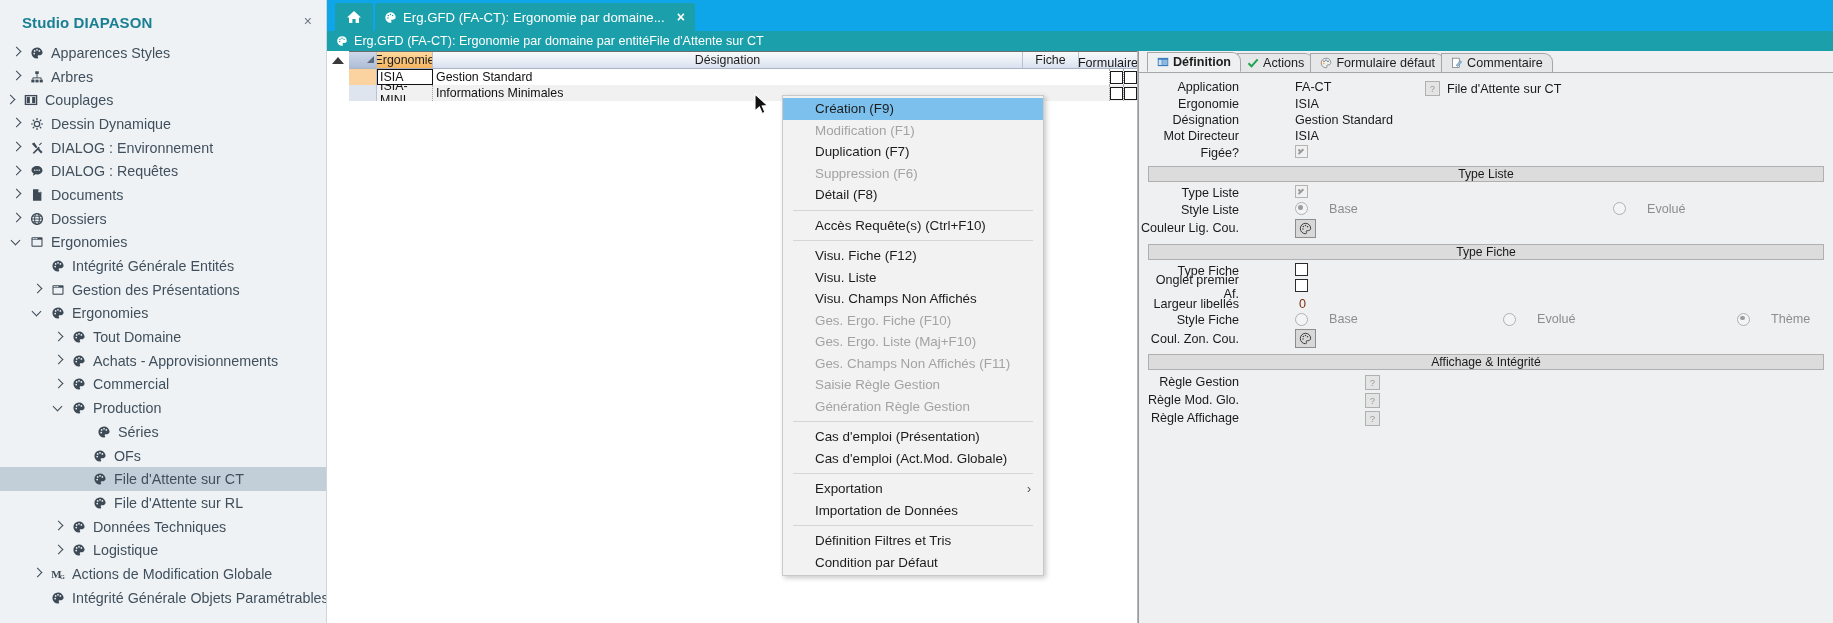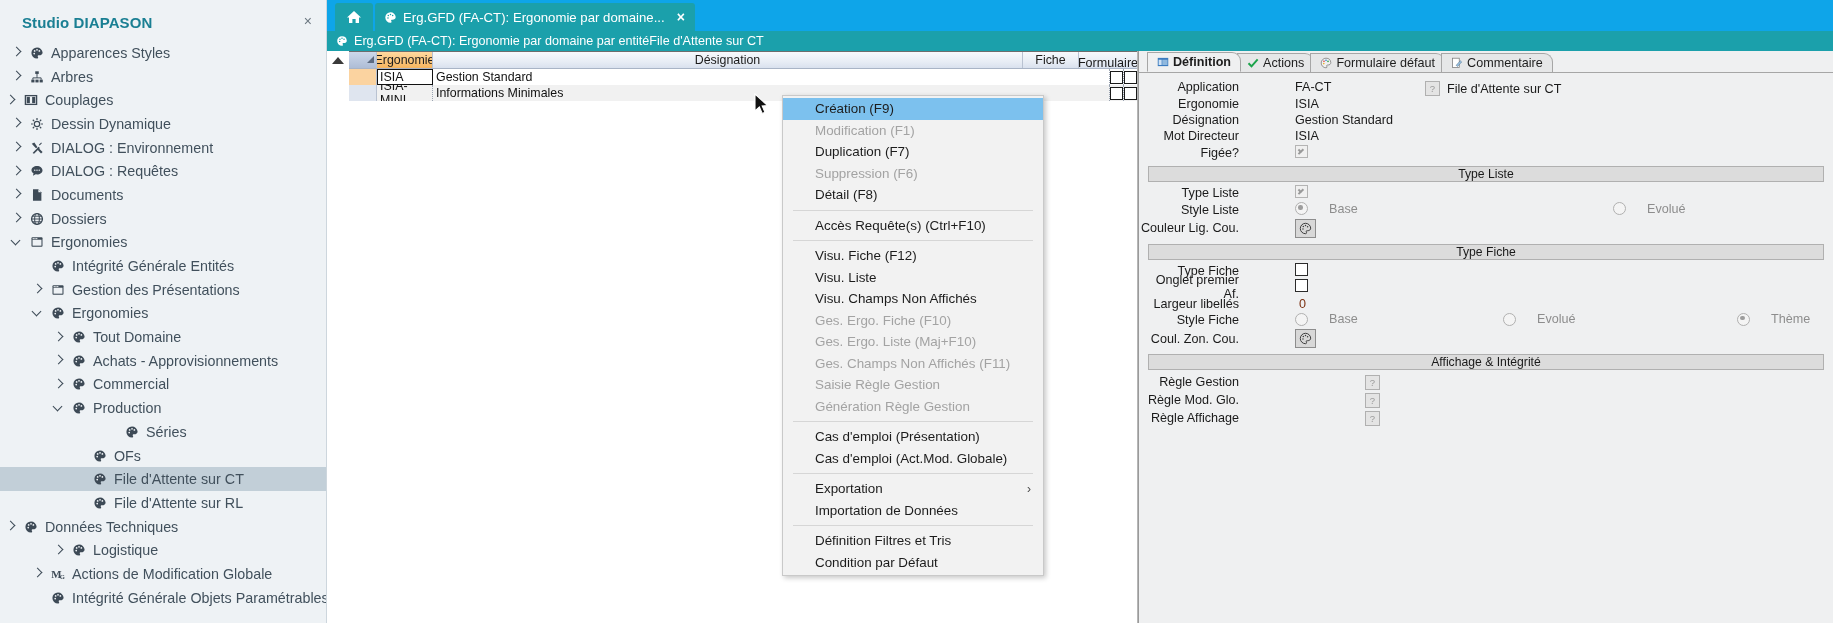--- a/index.html
+++ b/index.html
@@ -391,21 +391,21 @@
             <svg width="14" height="14" viewBox="0 0 16 16" class="ic">
               <path d="M8 1.6a6.4 6.4 0 1 0 0 12.8c.9 0 1.35-.6 1.35-1.2 0-.8-.8-1-.5-1.8.2-.6 1-.72 1.8-.72 2 0 3.75-1 3.75-3.2A6.4 6.4 0 0 0 8 1.6z" fill="#3d4a56"></path>
               <circle cx="5.3" cy="5.6" r="1" fill="#eef2f5"></circle>
               <circle cx="8" cy="4.3" r="1" fill="#eef2f5"></circle>
               <circle cx="10.7" cy="5.7" r="1" fill="#eef2f5"></circle>
               <circle cx="4.8" cy="8.7" r="1" fill="#eef2f5"></circle>
             </svg>
           </span>
           <span class="tlabel">Production</span>
         </li>
-        <li class="tnode" style="padding-left: 101px; text-align: right;">
+        <li class="tnode" style="padding-left: 73px; text-align: right;">
           <span class="tw"></span>
           <span class="ticon">
             <svg width="14" height="14" viewBox="0 0 16 16" class="ic">
               <path d="M8 1.6a6.4 6.4 0 1 0 0 12.8c.9 0 1.35-.6 1.35-1.2 0-.8-.8-1-.5-1.8.2-.6 1-.72 1.8-.72 2 0 3.75-1 3.75-3.2A6.4 6.4 0 0 0 8 1.6z" fill="#3d4a56"></path>
               <circle cx="5.3" cy="5.6" r="1" fill="#eef2f5"></circle>
               <circle cx="8" cy="4.3" r="1" fill="#eef2f5"></circle>
               <circle cx="10.7" cy="5.7" r="1" fill="#eef2f5"></circle>
               <circle cx="4.8" cy="8.7" r="1" fill="#eef2f5"></circle>
             </svg>
           </span>
@@ -443,21 +443,21 @@
             <svg width="14" height="14" viewBox="0 0 16 16" class="ic">
               <path d="M8 1.6a6.4 6.4 0 1 0 0 12.8c.9 0 1.35-.6 1.35-1.2 0-.8-.8-1-.5-1.8.2-.6 1-.72 1.8-.72 2 0 3.75-1 3.75-3.2A6.4 6.4 0 0 0 8 1.6z" fill="#3d4a56"></path>
               <circle cx="5.3" cy="5.6" r="1" fill="#eef2f5"></circle>
               <circle cx="8" cy="4.3" r="1" fill="#eef2f5"></circle>
               <circle cx="10.7" cy="5.7" r="1" fill="#eef2f5"></circle>
               <circle cx="4.8" cy="8.7" r="1" fill="#eef2f5"></circle>
             </svg>
           </span>
           <span class="tlabel">File d'Attente sur RL</span>
         </li>
-        <li class="tnode" style="">
+        <li class="tnode" style="padding-left: 48px;">
           <span class="tw">
             <span class="chev"></span>
           </span>
           <span class="ticon">
             <svg width="14" height="14" viewBox="0 0 16 16" class="ic">
               <path d="M8 1.6a6.4 6.4 0 1 0 0 12.8c.9 0 1.35-.6 1.35-1.2 0-.8-.8-1-.5-1.8.2-.6 1-.72 1.8-.72 2 0 3.75-1 3.75-3.2A6.4 6.4 0 0 0 8 1.6z" fill="#3d4a56"></path>
               <circle cx="5.3" cy="5.6" r="1" fill="#eef2f5"></circle>
               <circle cx="8" cy="4.3" r="1" fill="#eef2f5"></circle>
               <circle cx="10.7" cy="5.7" r="1" fill="#eef2f5"></circle>
               <circle cx="4.8" cy="8.7" r="1" fill="#eef2f5"></circle>

